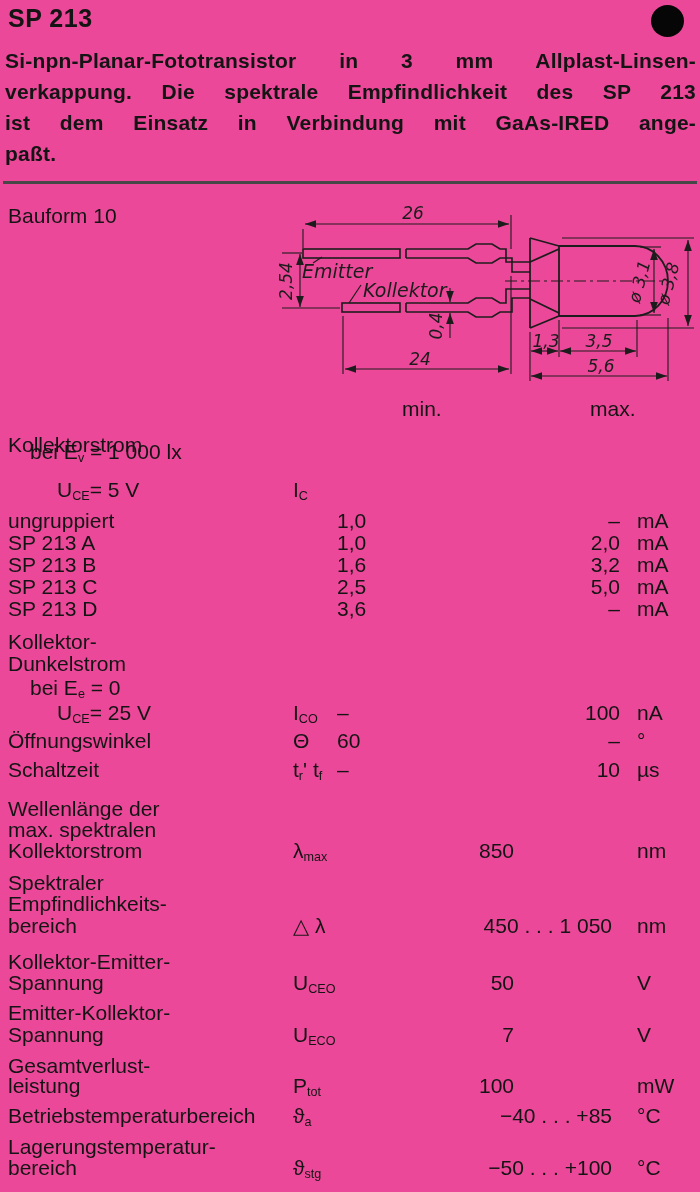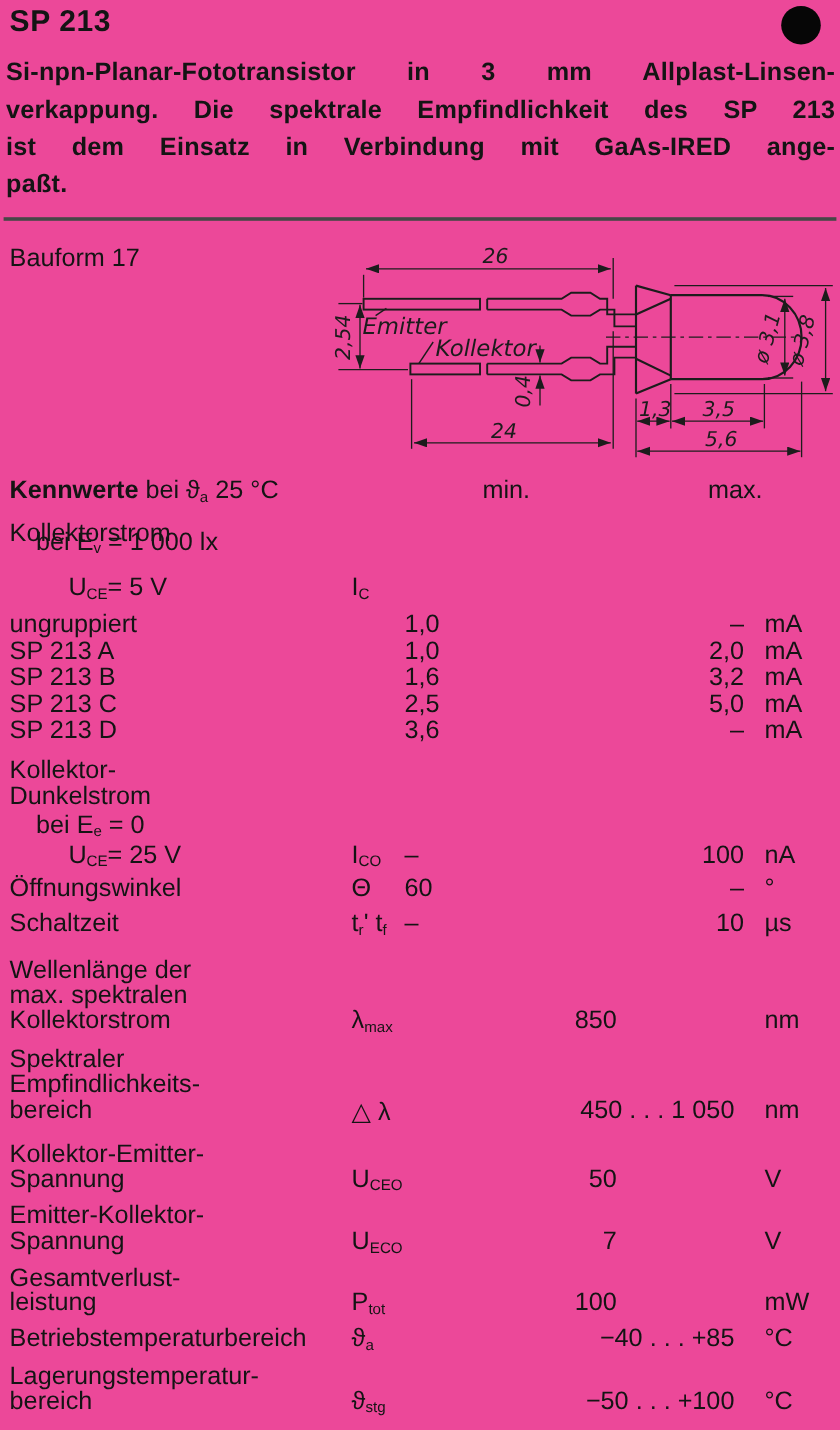--- a/index.html
+++ b/index.html
@@ -45,21 +45,21 @@
 
   <div class="desc">
       <div class="pline">Si-npn-Planar-Fototransistor in 3 mm Allplast-Linsen-</div>
       <div class="pline">verkappung. Die spektrale Empfindlichkeit des SP 213</div>
       <div class="pline">ist dem Einsatz in Verbindung mit GaAs-IRED ange-</div>
       <div class="pline last">paßt.</div>
     </div>
 
   <div class="rule"></div>
 
-  <div class="bauform">Bauform 17</div>
+  <div class="bauform">Bauform 10</div>
 
   <svg class="drawing" viewBox="255 195 445 200" xmlns="http://www.w3.org/2000/svg">
     <defs>
       <marker id="arr" markerWidth="11" markerHeight="8" refX="10" refY="3.5" orient="auto-start-reverse">
         <path d="M0,0 L10,3.5 L0,7 Z" fill="#1c1c1c"></path>
       </marker>
     </defs>
 
     <g stroke="#1c1c1c" stroke-width="1.6" fill="none">
       <rect x="303" y="249" width="97" height="9"></rect>
@@ -130,21 +130,20 @@
     <text class="dimtxt" x="420" y="365" text-anchor="middle">24</text>
     <text class="dimtxt" x="546" y="347" text-anchor="middle">1,3</text>
     <text class="dimtxt" x="599" y="347" text-anchor="middle">3,5</text>
     <text class="dimtxt" x="601" y="372" text-anchor="middle">5,6</text>
     <text class="dimtxt" x="645" y="283" text-anchor="middle" transform="rotate(-75 645 283)">ø 3,1</text>
     <text class="dimtxt" x="674" y="285" text-anchor="middle" transform="rotate(-75 674 285)">ø 3,8</text>
   </svg>
 
   <div class="tbl">
     <div class="thead" style="top:397px">
-      <div class="lab"><span class="b">Kennwerte</span><span> bei </span><span>ϑ</span><sub>a</sub><span> 25 °C</span></div>
       <div class="col minhead">min.</div>
       <div class="col maxhead">max.</div>
     </div>
 
   <div class="trow" style="top: 433px;">
         <div class="lab"><span>Kollektorstrom</span></div>
       </div>
       <div class="trow" style="top: 440px; padding-left: 20px;">
         <div class="lab ind1"><span>bei E</span><sub>v</sub><span> = 1 000 lx</span></div>
       </div>

